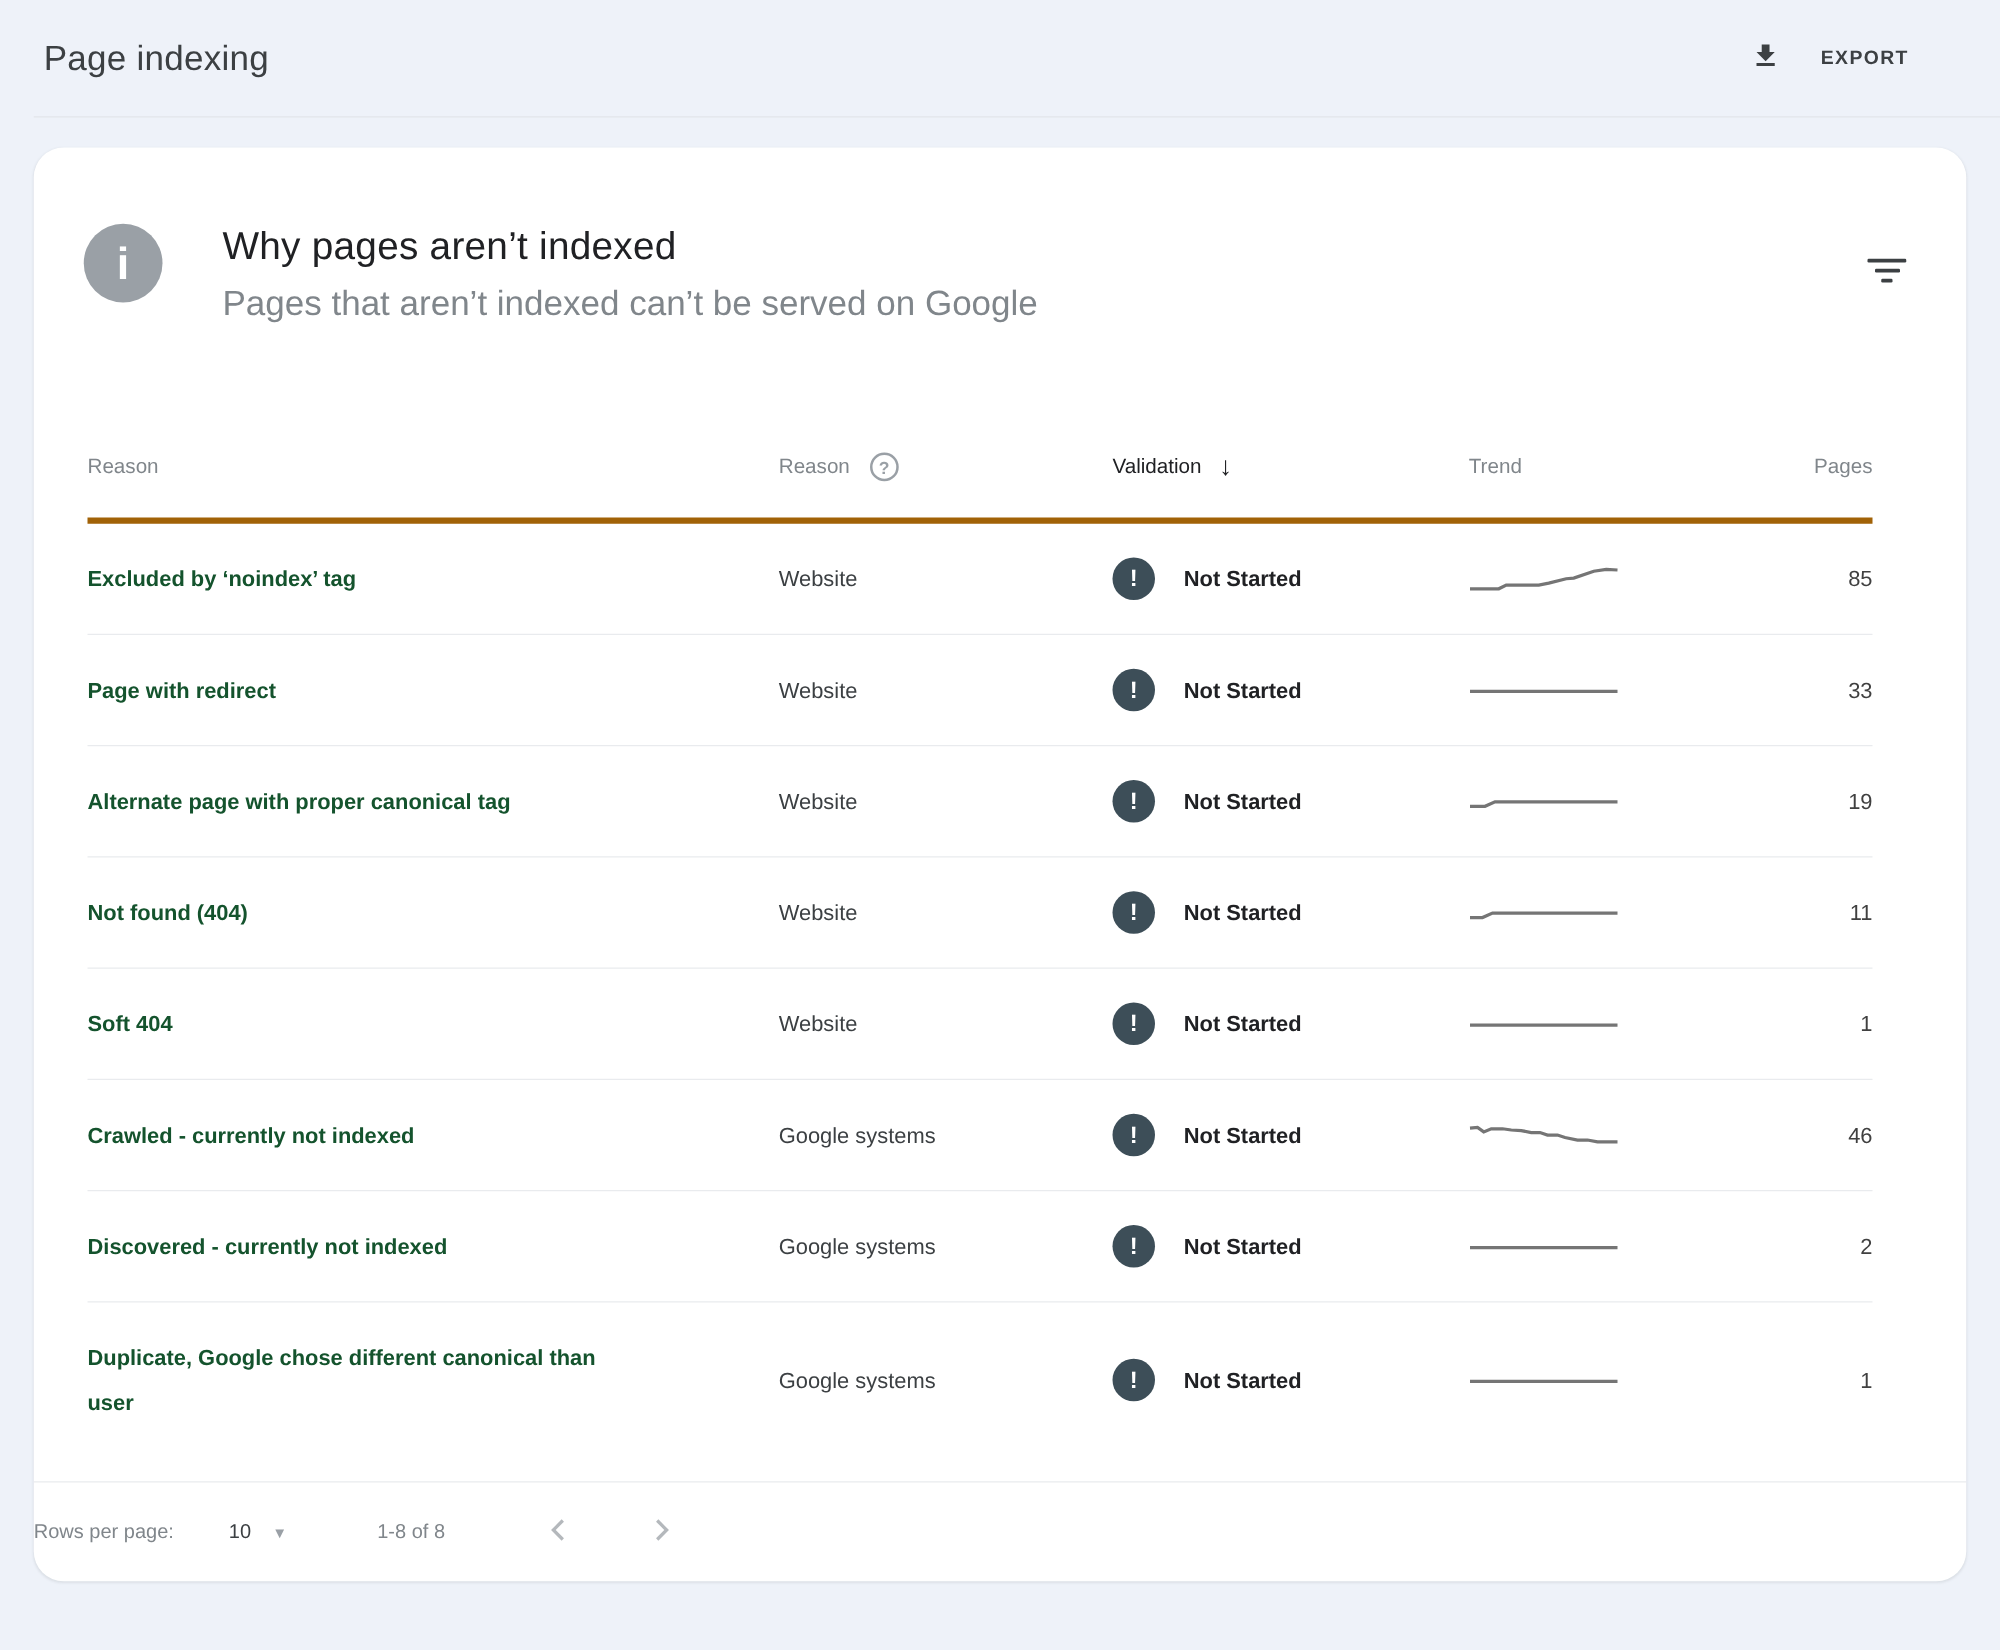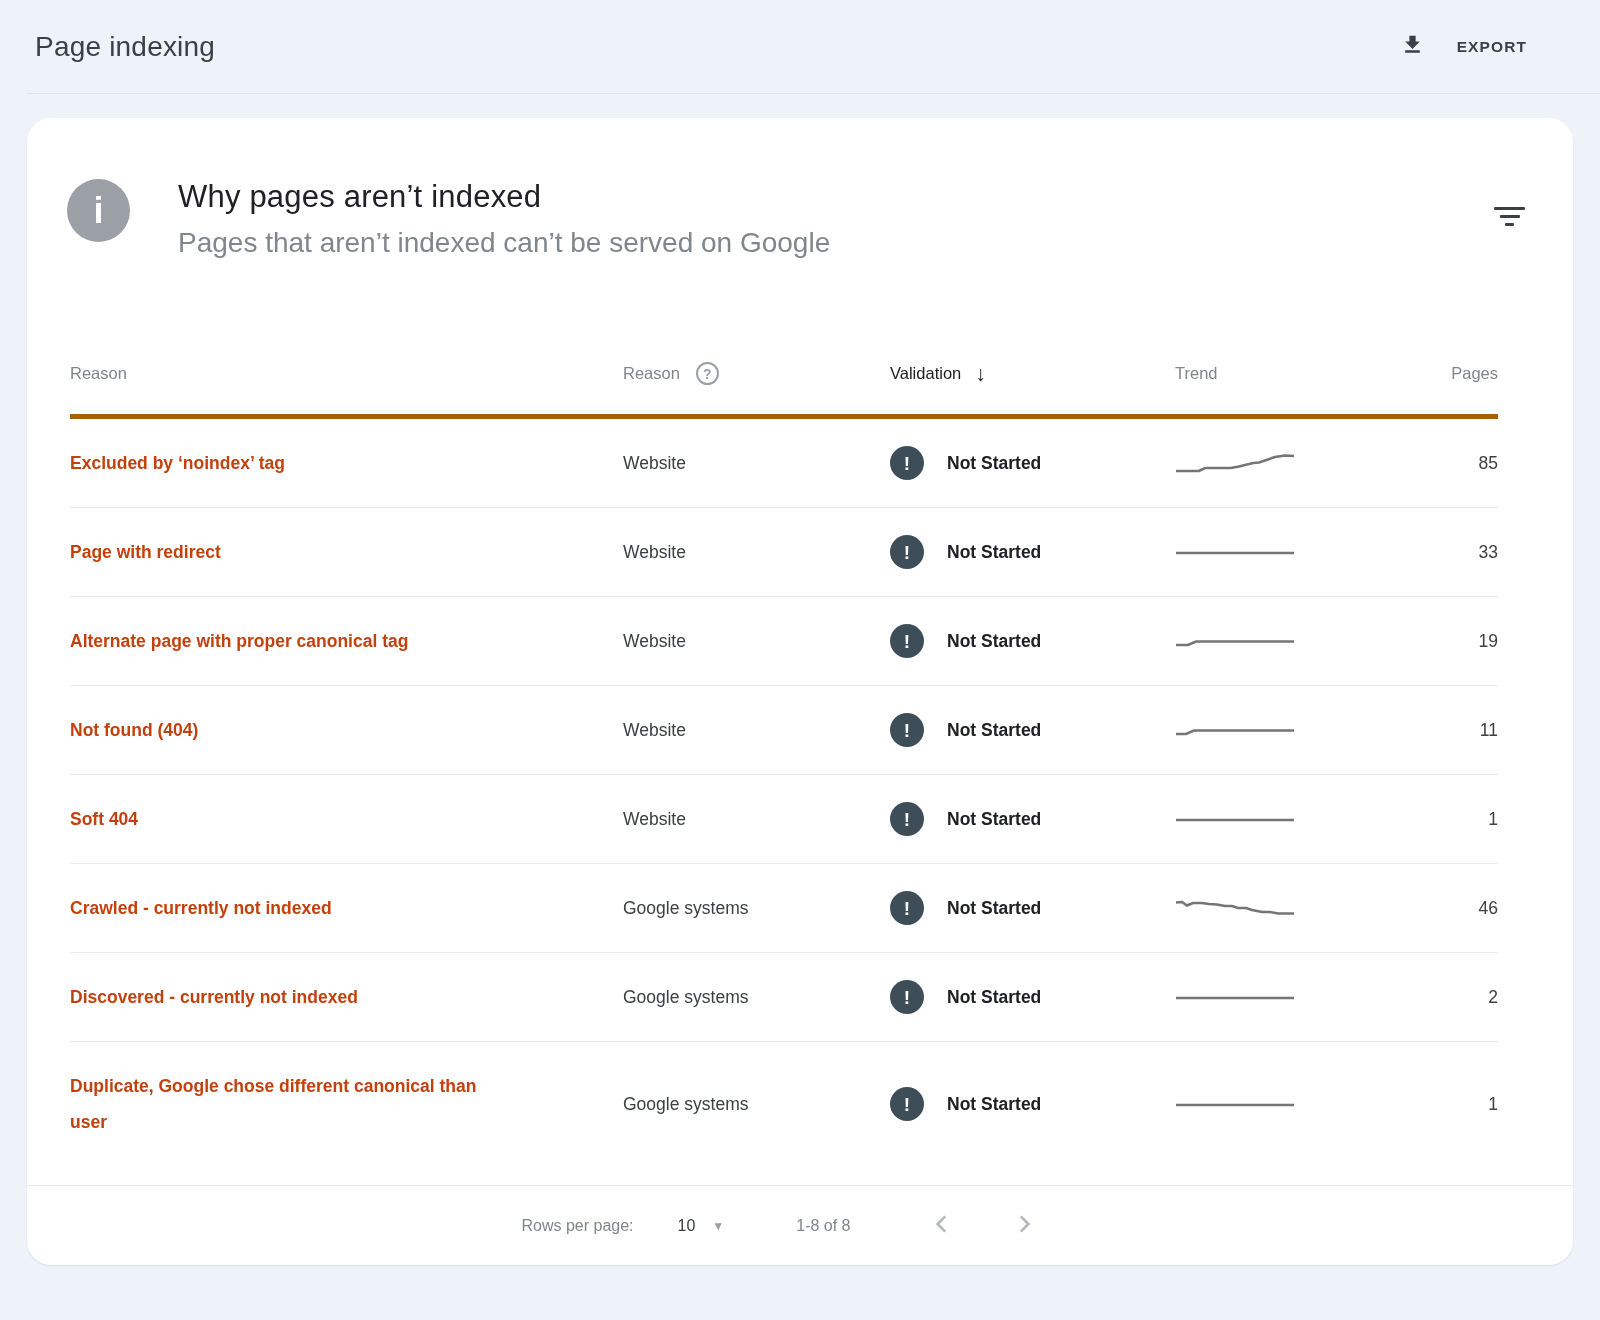--- a/index.html
+++ b/index.html
@@ -83,40 +83,40 @@
   .th-pages, .td-pages { justify-self:stretch; text-align:right; }
 
   .row {
     min-height:89px;
     border-bottom:1px solid #e9ebee;
     font-size:17.5px;
     cursor:pointer;
   }
   .row:last-of-type { border-bottom:none; }
   .td-reason {
-    font-weight:700; color:#c2410c;
+    font-weight:700; color:#14532d;
     max-width:430px; line-height:36px; padding:26px 0;
   }
   .td-source { color:#3c4043; }
   .td-validation { display:flex; align-items:center; gap:23px; font-weight:700; color:#202124; }
   .validation-badge {
     width:34px; height:34px; border-radius:50%; flex:0 0 auto;
     background:#3d4e58; color:#ffffff;
     display:flex; align-items:center; justify-content:center;
     font-size:19px; font-weight:700; line-height:1;
   }
   .td-trend svg { display:block; }
   .td-pages { color:#404040;text-align:right; }
 
   
   .tfoot {
     margin-top:auto;
     height:80px;
     border-top:1px solid #e9ebee;
-    display:flex; align-items:center; justify-content:center;
+    display:flex; align-items:center; justify-content:flex-start;
     padding-right:42px;
     font-size:16px; color:#80868b;
   }
   .rpp-value { margin-left:44px; color:#3c4043; }
   .dropdown-arrow-icon { margin-left:17px; font-size:12px; color:#9aa0a6; cursor:pointer; }
   .range-label { margin-left:72px; }
   .pager-btn { background:none; border:none; cursor:pointer; padding:0; display:flex; }
   .pager-prev { margin-left:78px; }
   .pager-next { margin-left:56px; }
 </style>

